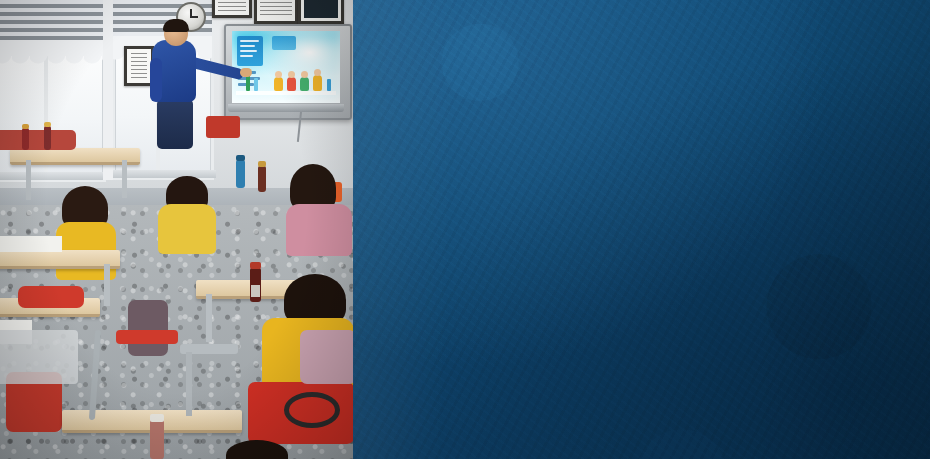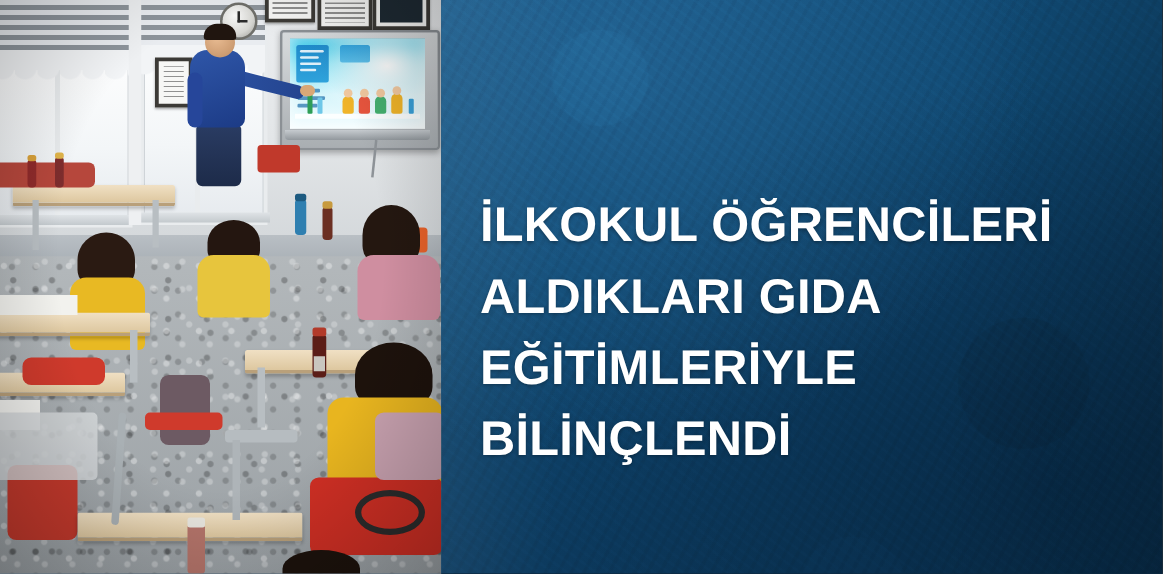--- a/index.html
+++ b/index.html
@@ -312,19 +312,15 @@
     <div class="ph" style="left:92px;top:330px;width:6px;height:90px;background:#a9b0b4;border-radius:3px;transform:rotate(4deg);"></div>
     <div class="ph" style="left:180px;top:344px;width:58px;height:10px;background:#b6bcc0;border-radius:3px;"></div>
     <div class="ph" style="left:186px;top:352px;width:6px;height:64px;background:#aeb4b8;"></div>
 
     <div class="ph vgn"></div>
   </div>
 
   <div id="panel">
     <div class="grain"></div>
     <div class="scuff"></div>
-    <h1 id="headline">İLKOKUL ÖĞRENCİLERİ
-ALDIKLARI GIDA
-EĞİTİMLERİYLE
-BİLİNÇLENDİ</h1>
   </div>
 
 </div>
 
 </body></html>

